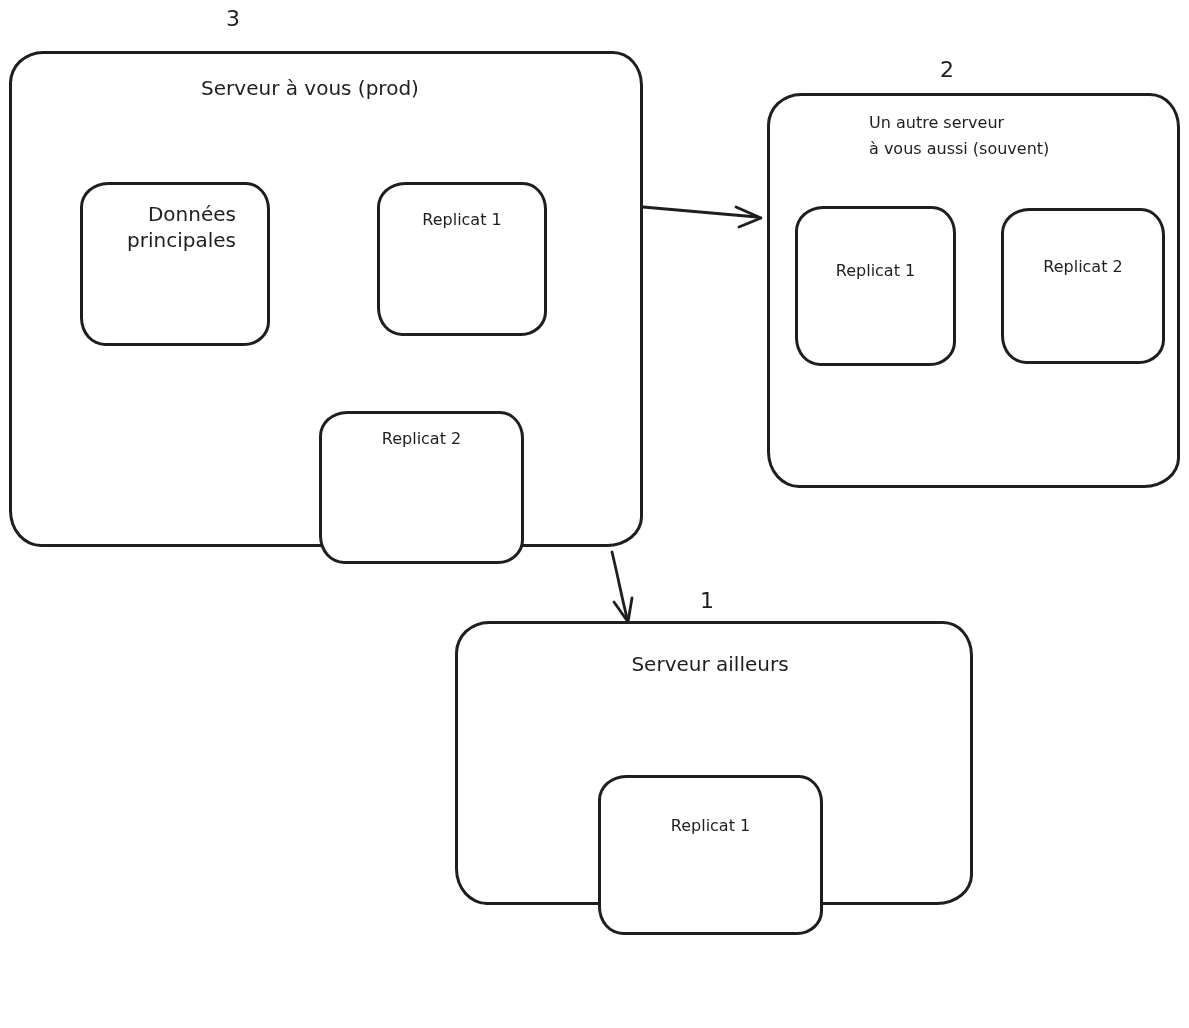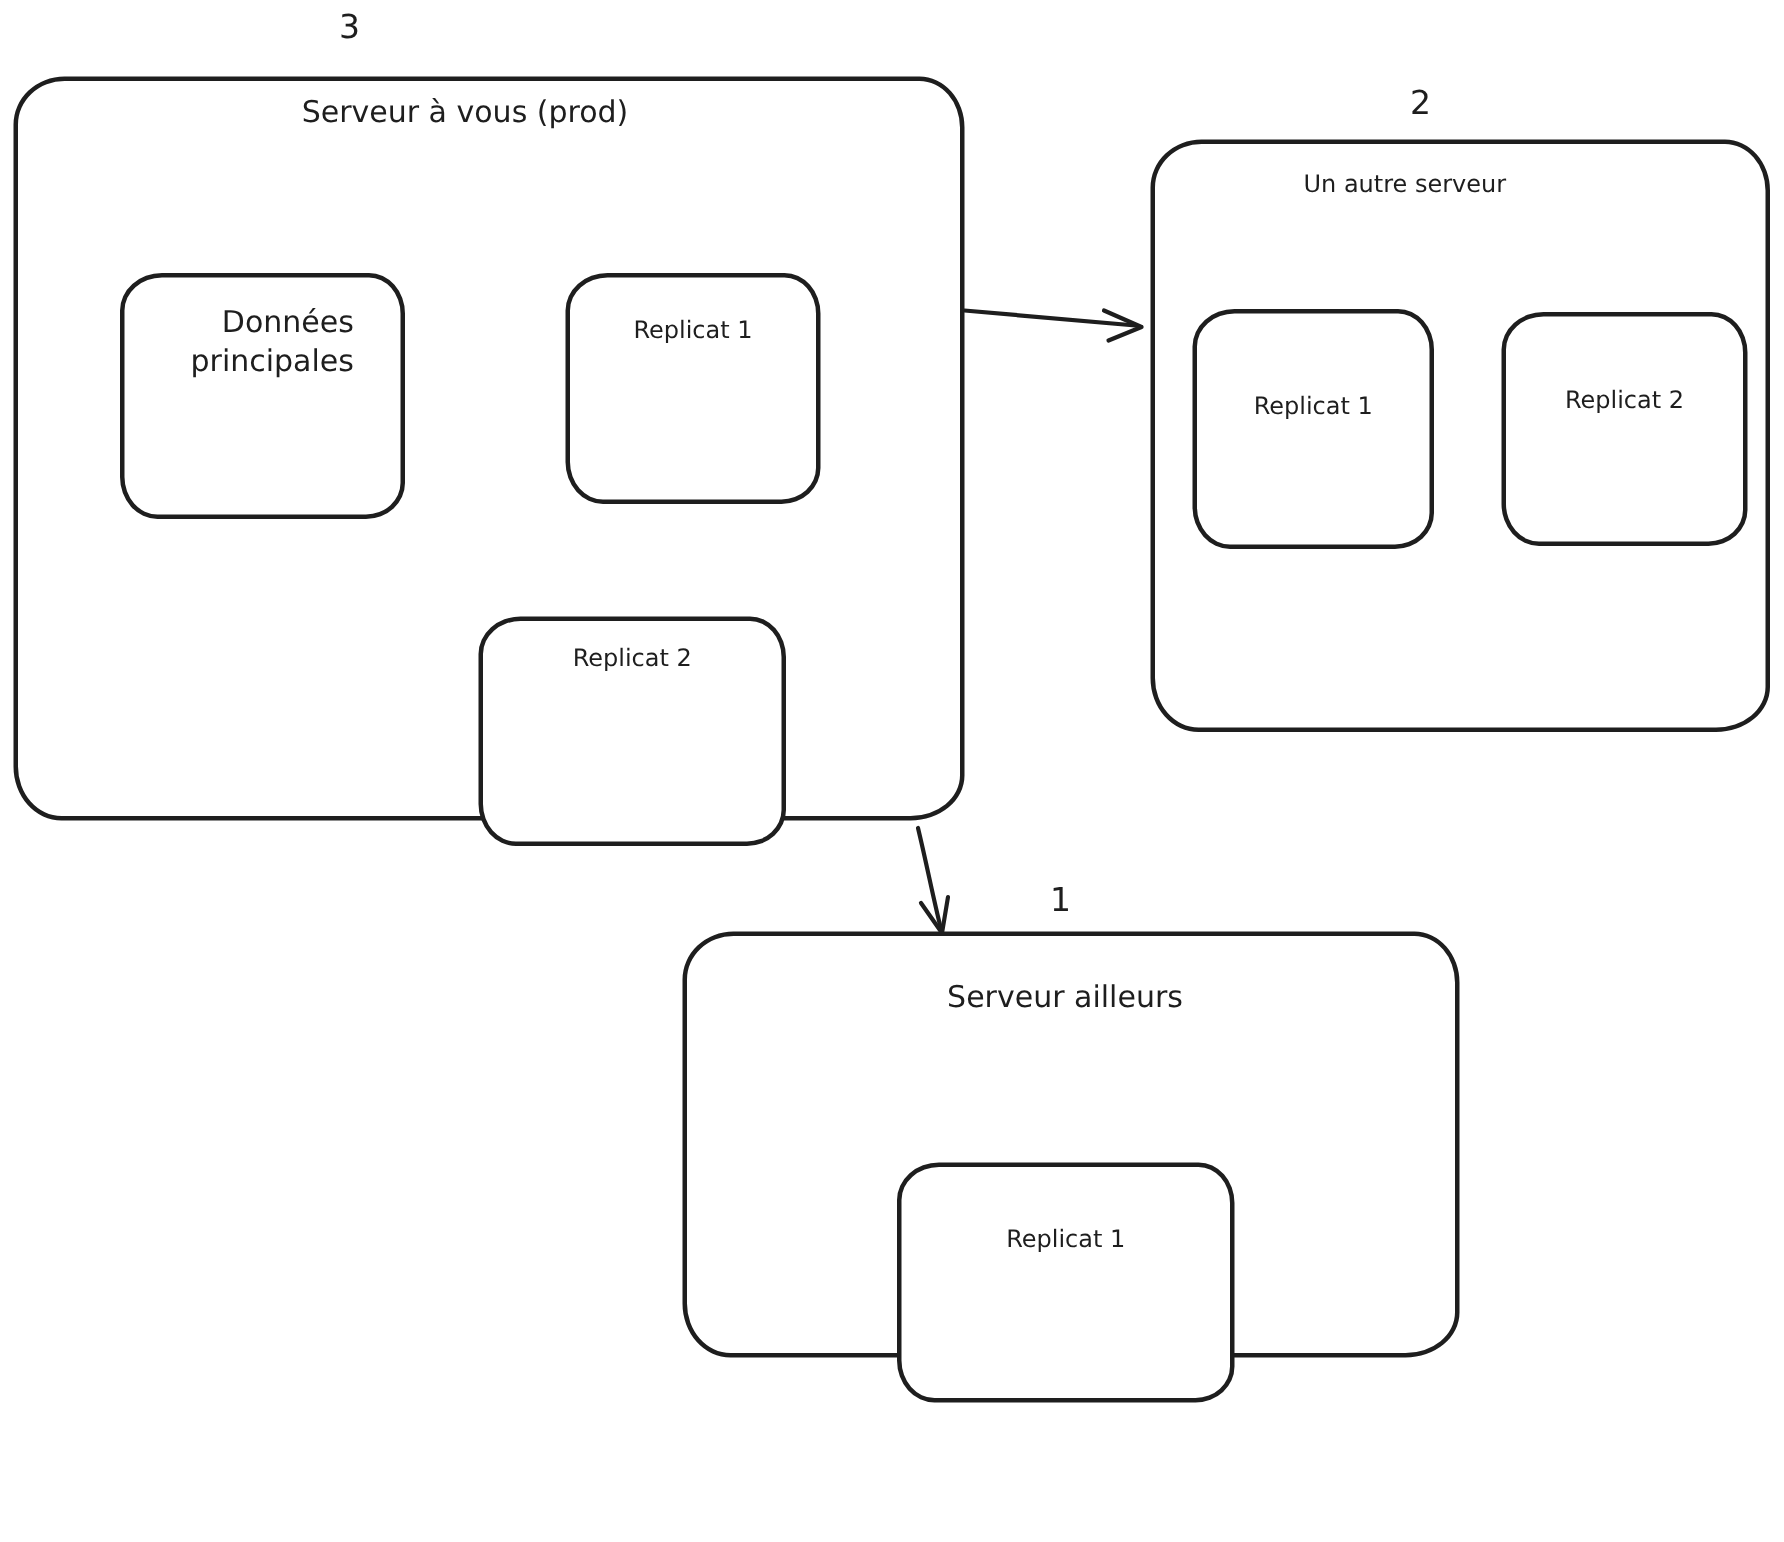--- a/index.html
+++ b/index.html
@@ -64,21 +64,21 @@
     position: absolute;
     font-size: 20px;
     line-height: 26px;
     white-space: nowrap;
   }
   .tline { display: block; }
 
   
   .cluster-prod   { left: 9px;   top: 51px;  width: 634px; height: 496px; }
   .badge-3        { left: 233px; top: 7px; }
-  .title-prod     { left: 310px; top: 61px; text-align: center; }
+  .title-prod     { left: 310px; top: 75px; text-align: center; }
   .node-primary   { left: 68px;  top: 128px; width: 190px; height: 164px; text-align: right; }
   .label-primary  { left: 44px;  top: 16px; }
   .node-p-rep1    { left: 365px; top: 128px; width: 170px; height: 154px; }
   .label-p-rep1   { top: 23px; }
   .node-p-rep2    { left: 307px; top: 357px; width: 205px; height: 153px; }
   .label-p-rep2   { top: 13px; }
 
   
   .cluster-other  { left: 767px; top: 93px;  width: 413px; height: 395px; }
   .badge-2        { left: 947px; top: 58px; }
@@ -135,20 +135,21 @@
     </div>
     <div class="node node-p-rep2">
       <div class="node-label-center label-p-rep2">Replicat 2</div>
     </div>
   </div>
   <div class="title-center title-prod">Serveur à vous (prod)</div>
 
   <div class="cluster cluster-other">
     <div class="title-left title-other">
       <span class="tline">Un autre serveur</span>
+      <span class="tline">à vous aussi (souvent)</span>
     </div>
     <div class="node node-o-rep1">
       <div class="node-label-center label-o-rep1">Replicat 1</div>
     </div>
     <div class="node node-o-rep2">
       <div class="node-label-center label-o-rep2">Replicat 2</div>
     </div>
   </div>
 
   <div class="cluster cluster-elsewhere">

